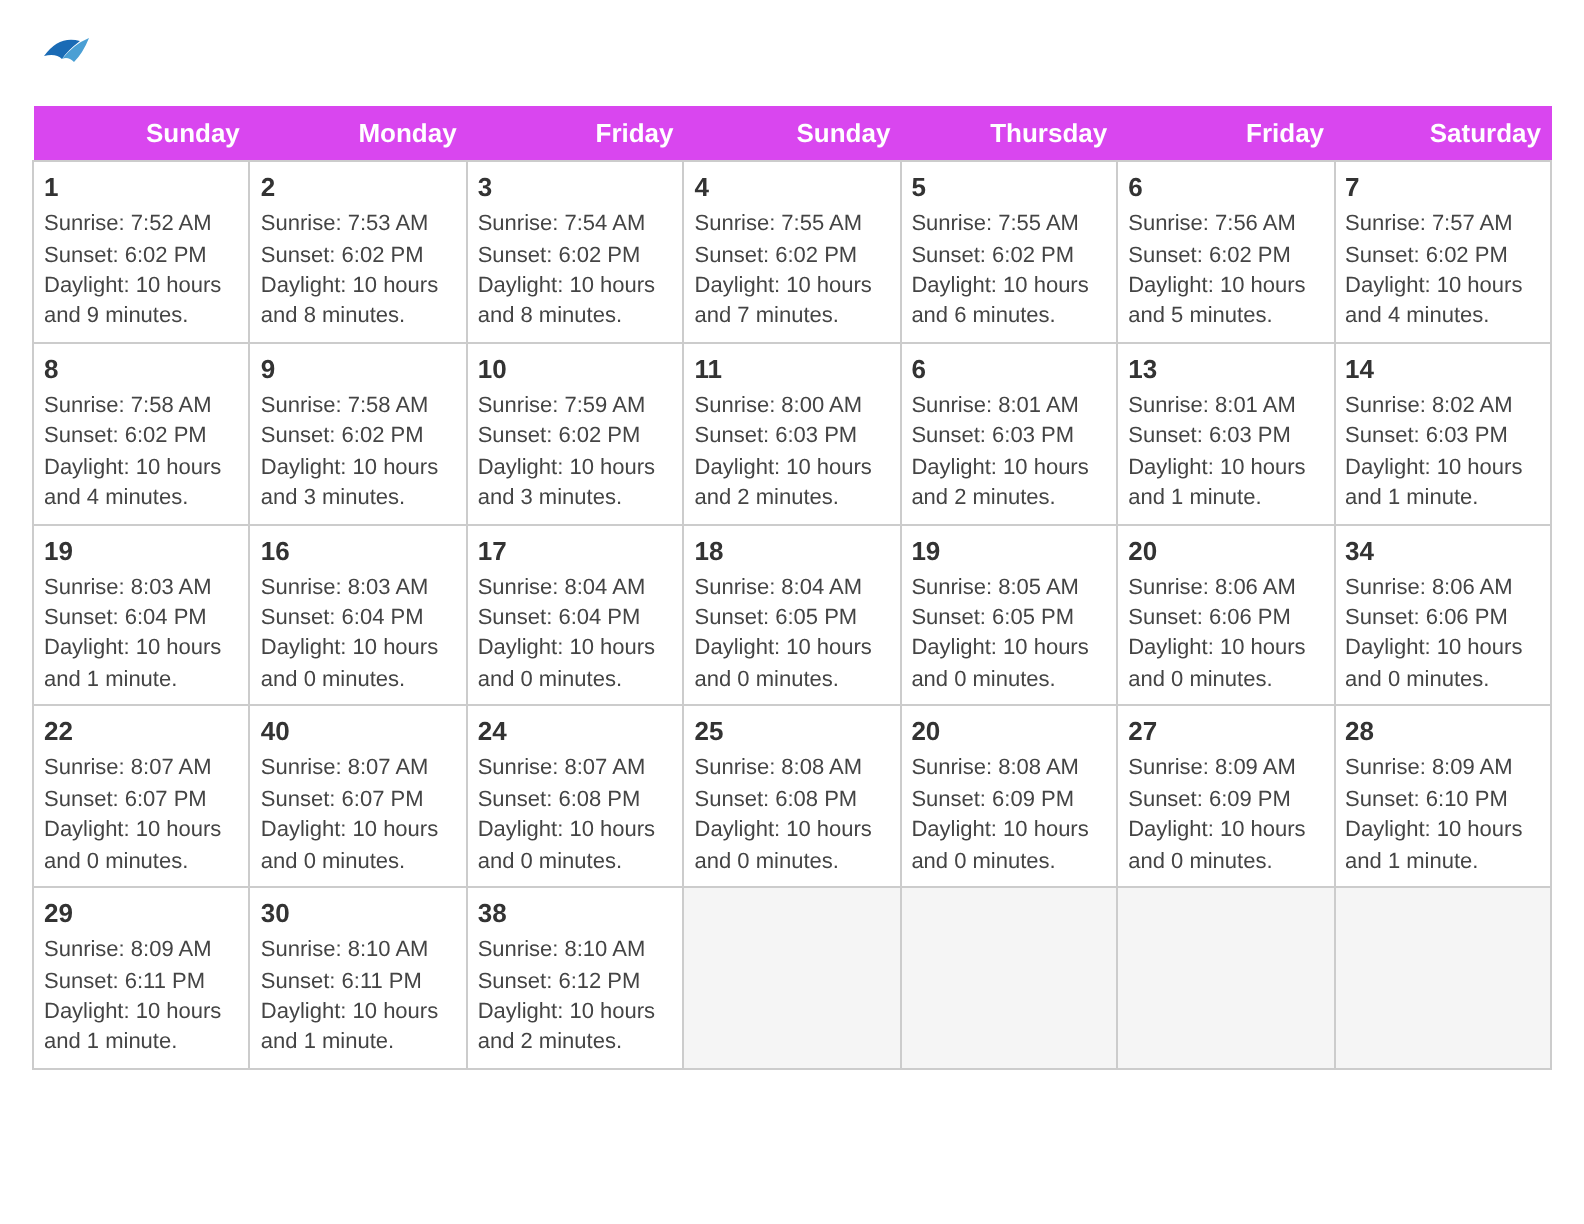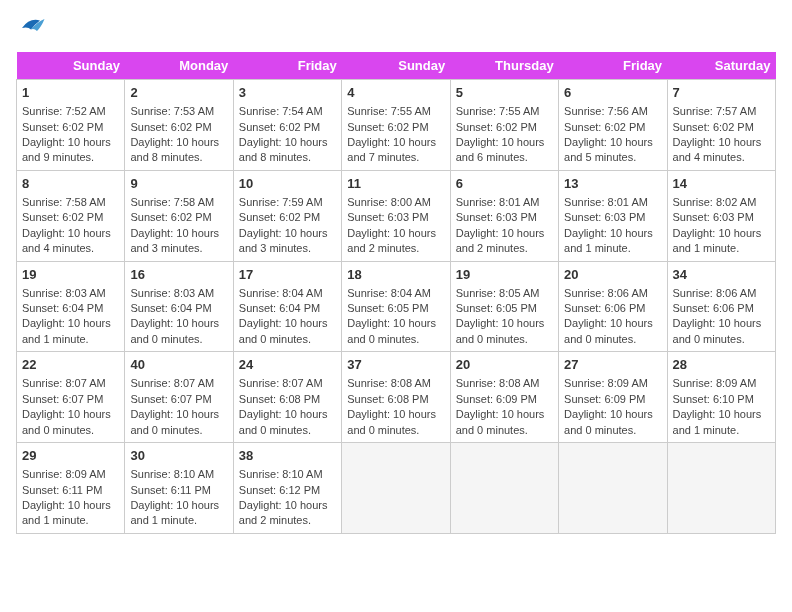--- a/index.html
+++ b/index.html
@@ -206,21 +206,21 @@
         </td>
         <td>
           <span class="day-num">40</span>
           <div class="day-info">Sunrise: 8:07 AM<br>Sunset: 6:07 PM<br>Daylight: 10 hours and 0 minutes.</div>
         </td>
         <td>
           <span class="day-num">24</span>
           <div class="day-info">Sunrise: 8:07 AM<br>Sunset: 6:08 PM<br>Daylight: 10 hours and 0 minutes.</div>
         </td>
         <td>
-          <span class="day-num">37</span>
+          <span class="day-num">25</span>
           <div class="day-info">Sunrise: 8:08 AM<br>Sunset: 6:08 PM<br>Daylight: 10 hours and 0 minutes.</div>
         </td>
         <td>
           <span class="day-num">20</span>
           <div class="day-info">Sunrise: 8:08 AM<br>Sunset: 6:09 PM<br>Daylight: 10 hours and 0 minutes.</div>
         </td>
         <td>
           <span class="day-num">27</span>
           <div class="day-info">Sunrise: 8:09 AM<br>Sunset: 6:09 PM<br>Daylight: 10 hours and 0 minutes.</div>
         </td>

